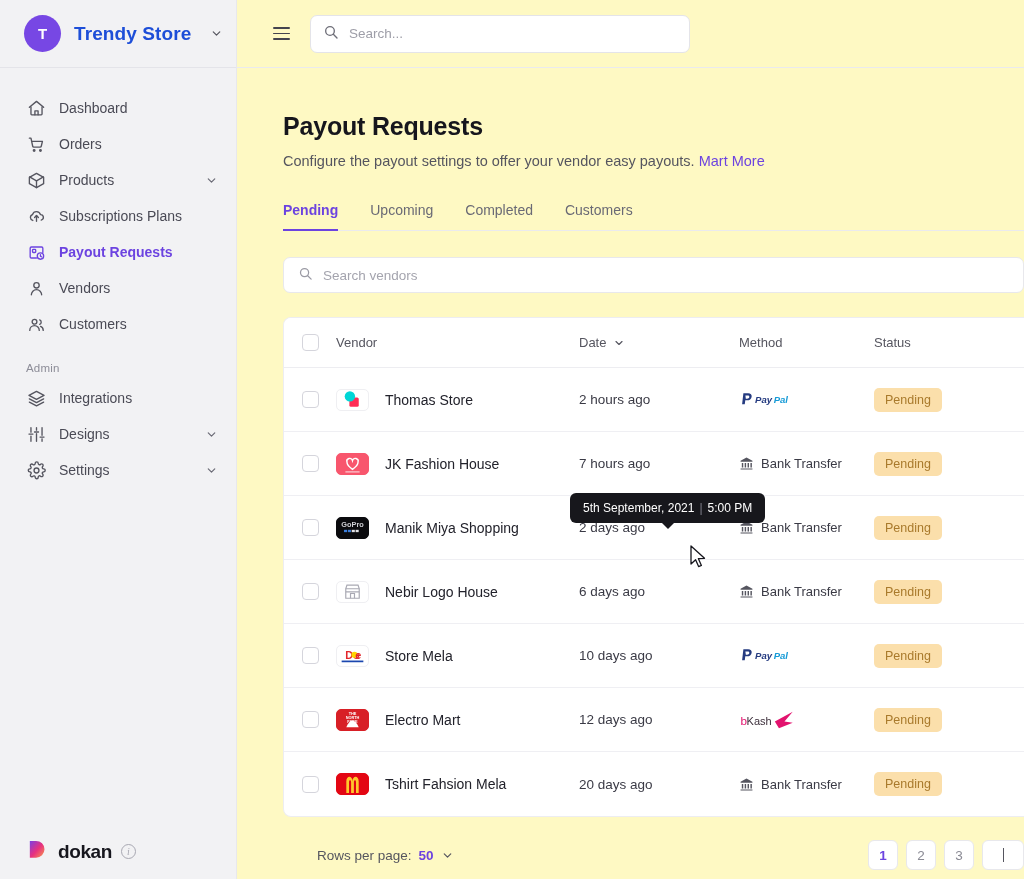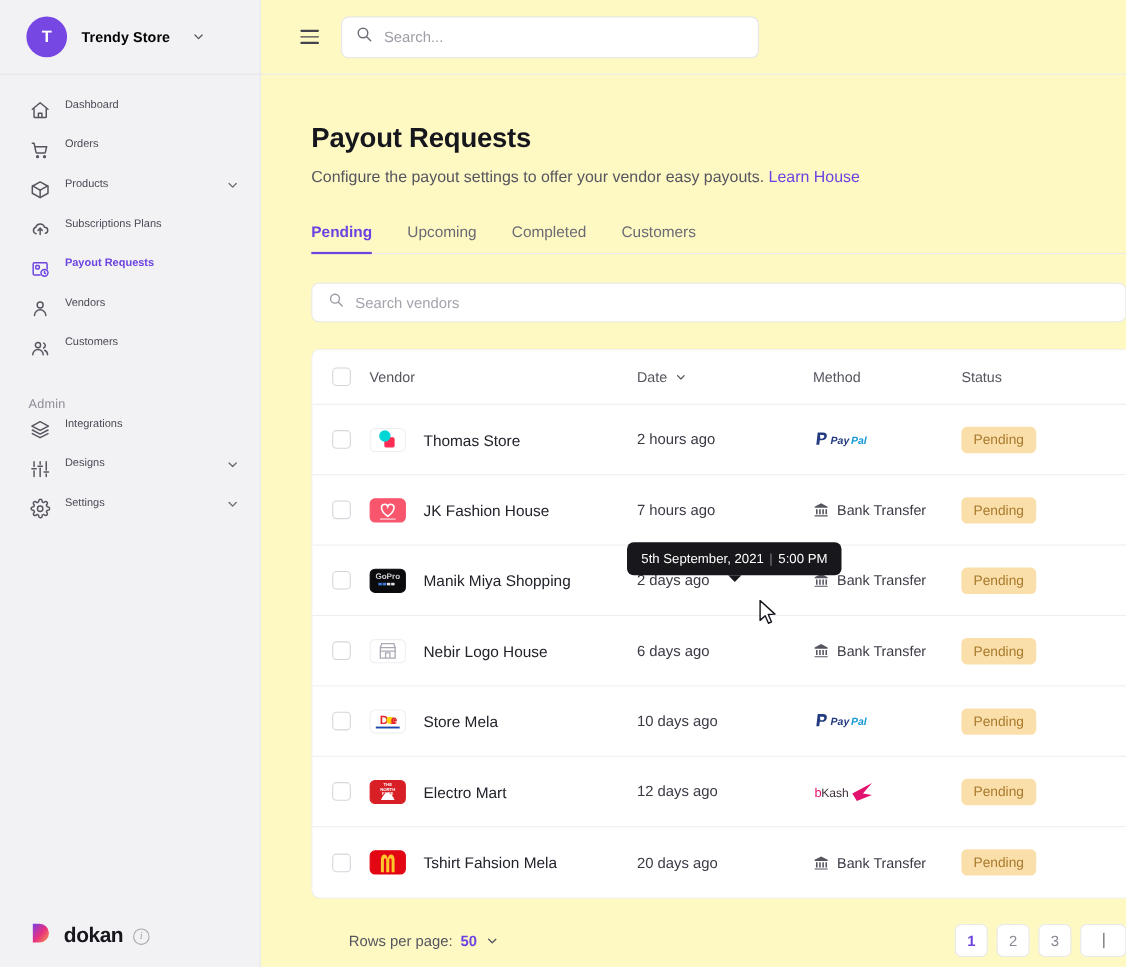--- a/index.html
+++ b/index.html
@@ -25,28 +25,28 @@
     border-bottom: 1px solid #E4E4E9;
     height: 68px;
   }
   .brand-avatar {
     width: 37px; height: 37px; border-radius: 50%;
     background: #7747E4;
     color: #fff; font-size: 15px; font-weight: bold;
     display: flex; align-items: center; justify-content: center;
     flex: 0 0 37px;
   }
-  .brand-name { font-size: 13px; font-weight: bold; color: #000000; letter-spacing: .1px; }
+  .brand-name { font-size: 19px; font-weight: bold; color: #1d4ed8; letter-spacing: .1px; }
   .brand-caret { margin-left: 6px; color: #55555F; display: flex; }
 
   .nav { padding-top: 22px; }
   .nav-item {
-    display: flex; align-items: flex-start;
+    display: flex; align-items: center;
     height: 36px; padding: 0 18px 0 26px;
-    color: #4A4A55; font-size: 10px; cursor: pointer;
+    color: #4A4A55; font-size: 14px; cursor: pointer;
   }
   .nav-item .ico { width: 20px; height: 20px; flex: 0 0 20px; display: flex; align-items: center; justify-content: center; margin-right: 13px; }
   .nav-item .lbl { flex: 1 1 auto; white-space: nowrap; }
   .nav-item .chev { display: flex; color: #6A6A75; }
   .nav-item.active { color: #6C43E0; font-weight: bold; }
   .nav-item.active svg { stroke: #6C43E0; }
   .nav-section {
     font-size: 11.5px; color: #8D8D98; padding: 20px 0 6px 26px; letter-spacing: .2px;
   }
   .sidebar-footer {
@@ -371,21 +371,21 @@
         </span>
         <input type="text" placeholder="Search..." style="">
       </div>
     </header>
 
     <div class="content">
 
       <h1 class="page-title">Payout Requests</h1>
       <p class="page-sub">
         <span>Configure the payout settings to offer your vendor easy payouts.</span>
-        <a href="#">Learn House</a>
+        <a href="#">Mart More</a>
       </p>
 
       <div class="tabs">
         <div class="tab active">Pending</div>
         <div class="tab">Upcoming</div>
         <div class="tab">Completed</div>
         <div class="tab">Customers</div>
       </div>
 
       <div class="panel">

